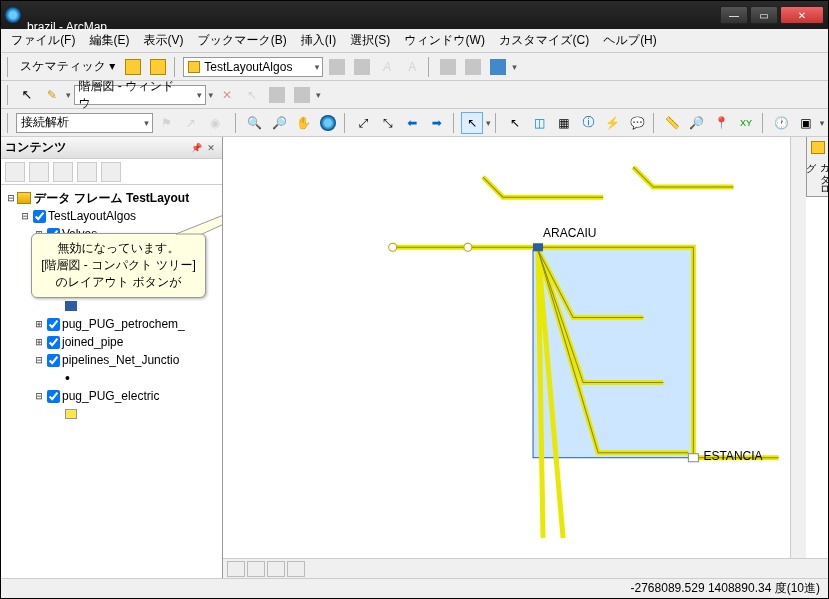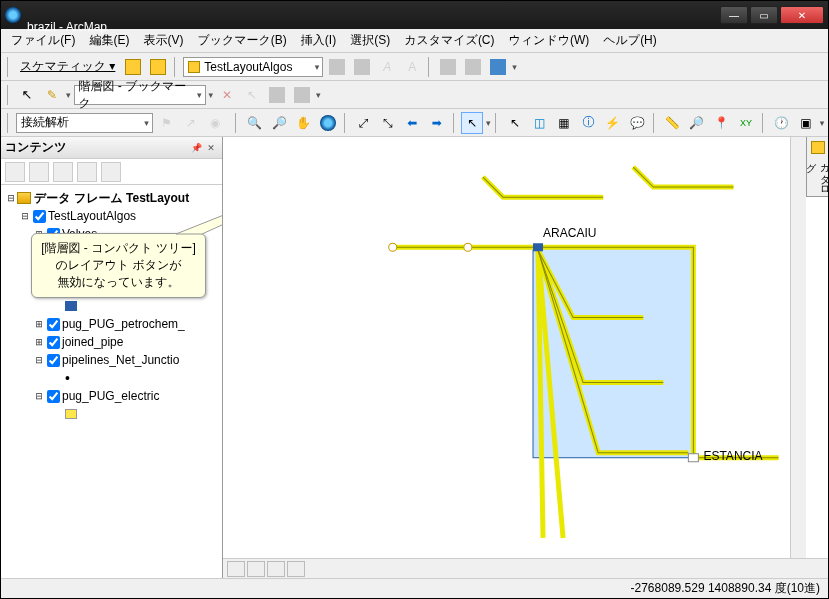--- a/index.html
+++ b/index.html
@@ -13,21 +13,21 @@
 .titlebar-btn { width: 28px; height: 18px; background: linear-gradient(to bottom, #555, #333); border: 1px solid #222; border-radius: 2px; display: flex; align-items: center; justify-content: center; color: #fff; font-size: 10px; }
 .titlebar-btn.close { background: linear-gradient(to bottom, #e66, #c33); width: 44px; }
 
 
 .menubar { height: 24px; background: #f0f0f0; border-bottom: 1px solid #ccc; display: flex; align-items: center; padding: 0 4px; gap: 2px; }
 .menubar-item { padding: 3px 6px; cursor: default; }
 
 
 .toolbar-row { height: 28px; background: #f0f0f0; border-bottom: 1px solid #ccc; display: flex; align-items: center; padding: 0 4px; gap: 3px; }
 .tb-sep { width: 4px; height: 20px; border-left: 1px solid #aaa; margin: 0 2px; }
-.tb-label { padding: 0 4px; text-decoration: underline; }
+.tb-label { padding: 0 4px; }
 .tb-combo { height: 20px; border: 1px solid #999; background: #fff; padding: 0 18px 0 4px; position: relative; display: flex; align-items: center; }
 .tb-combo::after { content: "▾"; position: absolute; right: 3px; font-size: 9px; color: #555; }
 .tb-btn { width: 22px; height: 22px; display: flex; align-items: center; justify-content: center; border: 1px solid transparent; }
 .tb-btn.disabled { opacity: 0.4; }
 .icon { width: 16px; height: 16px; display: inline-block; }
 .icon-globe { background: radial-gradient(circle, #6cf 30%, #048 70%); border-radius: 50%; }
 .icon-generic { background: #888; }
 .icon-yellow { background: #fc3; border: 1px solid #a80; }
 .icon-blue { background: #48c; }
 
@@ -89,22 +89,22 @@
   </div>
 </div>
 
 <div class="menubar">
   <span class="menubar-item">ファイル(F)</span>
   <span class="menubar-item">編集(E)</span>
   <span class="menubar-item">表示(V)</span>
   <span class="menubar-item">ブックマーク(B)</span>
   <span class="menubar-item">挿入(I)</span>
   <span class="menubar-item">選択(S)</span>
+  <span class="menubar-item">ウィンドウ(W)</span>
   <span class="menubar-item">カスタマイズ(C)</span>
-  <span class="menubar-item">ウィンドウ(W)</span>
   <span class="menubar-item">ヘルプ(H)</span>
 </div>
 
 <div class="toolbar-row">
   <span class="tb-sep"></span>
   <span class="tb-label">スケマティック ▾</span>
   <div class="tb-btn">
       <span class="icon icon-yellow"></span>
     </div>
   <div class="tb-btn">
@@ -143,21 +143,21 @@
 <div class="toolbar-row">
   <span class="tb-sep"></span>
   <div class="tb-btn">
       <span style="font-size:13px">↖</span>
     </div>
   <div class="tb-btn">
       <span style="color:#c90">✎</span>
     </div>
   <span style="font-size:9px;color:#555">▾</span>
   <div class="tb-combo" style="width:132px">
-    <span>階層図 - ブックマーク</span>
+    <span>階層図 - ウィンドウ</span>
   </div>
   <span style="font-size:9px;color:#555">▾</span>
   <div class="tb-btn disabled">
       <span style="color:#b00">✕</span>
     </div>
   <div class="tb-btn disabled">
       <span style="color:#aaa">↖</span>
     </div>
   <div class="tb-btn disabled">
       <span class="icon icon-generic"></span>
@@ -266,22 +266,22 @@
     <div class="toc-icons-row">
       <div class="toc-icon-btn"></div>
       <div class="toc-icon-btn"></div>
       <div class="toc-icon-btn"></div>
       <div class="toc-icon-btn"></div>
       <div class="toc-icon-btn"></div>
     </div>
     <div class="toc-tree">
 
       <div class="callout">
+        <div>無効になっています。</div>
         <div>[階層図 - コンパクト ツリー] のレイアウト ボタンが</div>
-        <div>無効になっています。</div>
         <svg style="position:absolute;left:144px;top:-88px;width:220px;height:90px;pointer-events:none" viewBox="0 0 220 90">
           <polygon points="0,88 26,88 216,2" fill="#ffffe1" stroke="#999" stroke-width="1"></polygon>
         </svg>
       </div>
 
       <div class="tree-node">
         <span class="tree-toggle">⊟</span>
         <span class="tree-icon" style="background:linear-gradient(#ffd24a,#e6a800)"></span>
         <span class="tree-label" style="font-weight:bold">データ フレーム TestLayout</span>
       </div>

